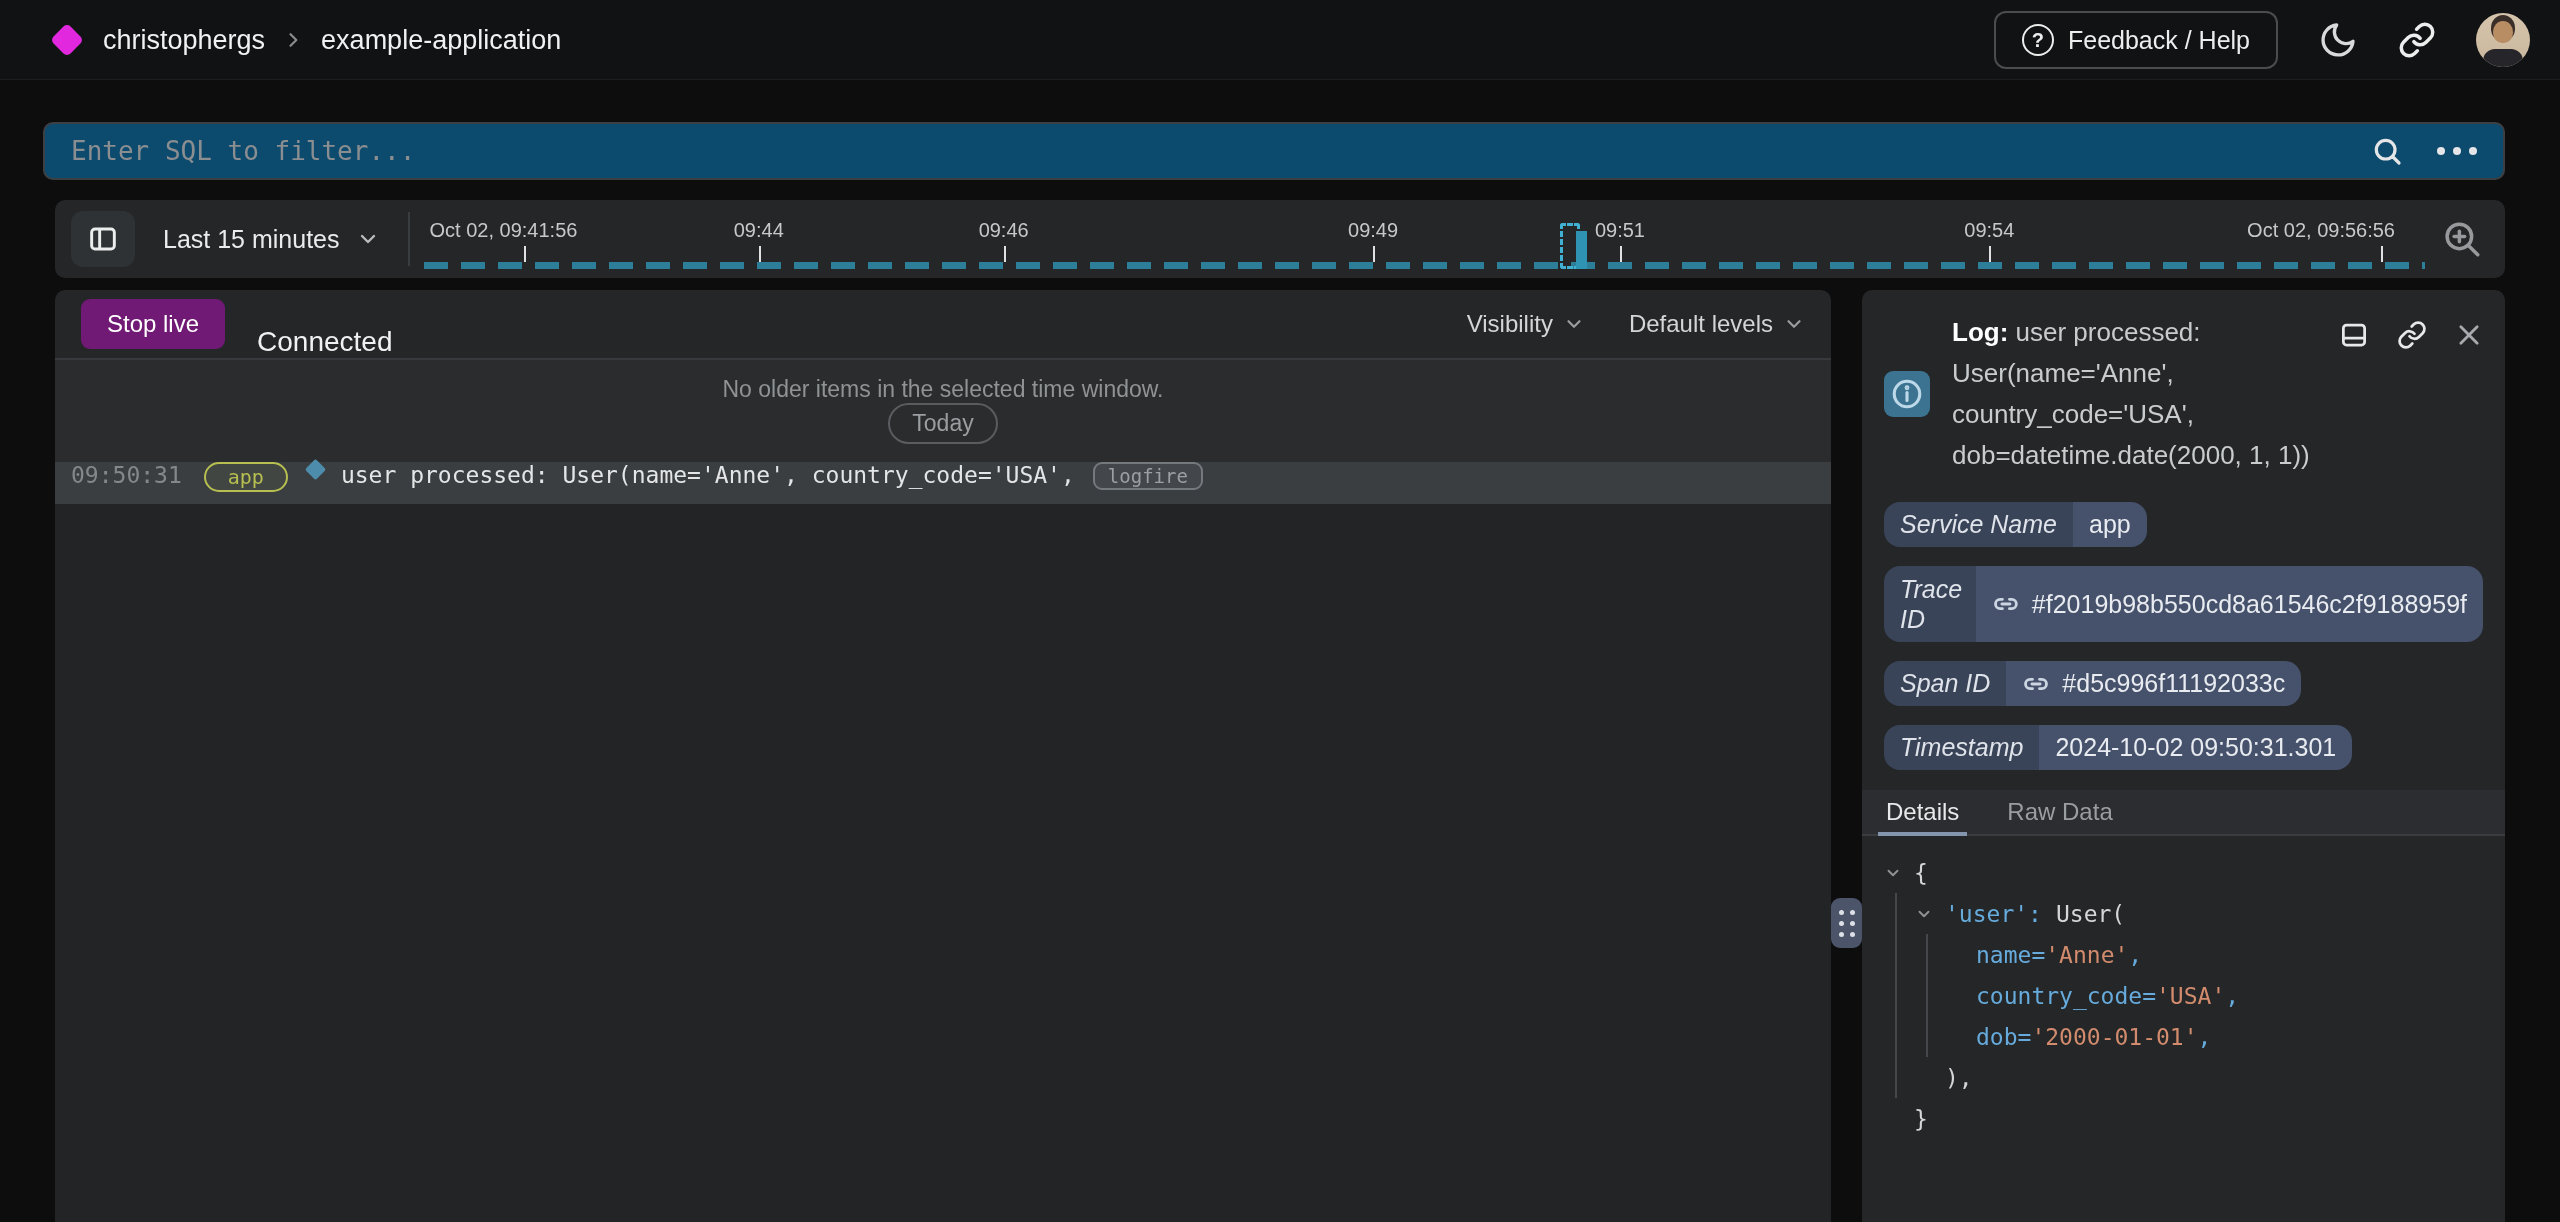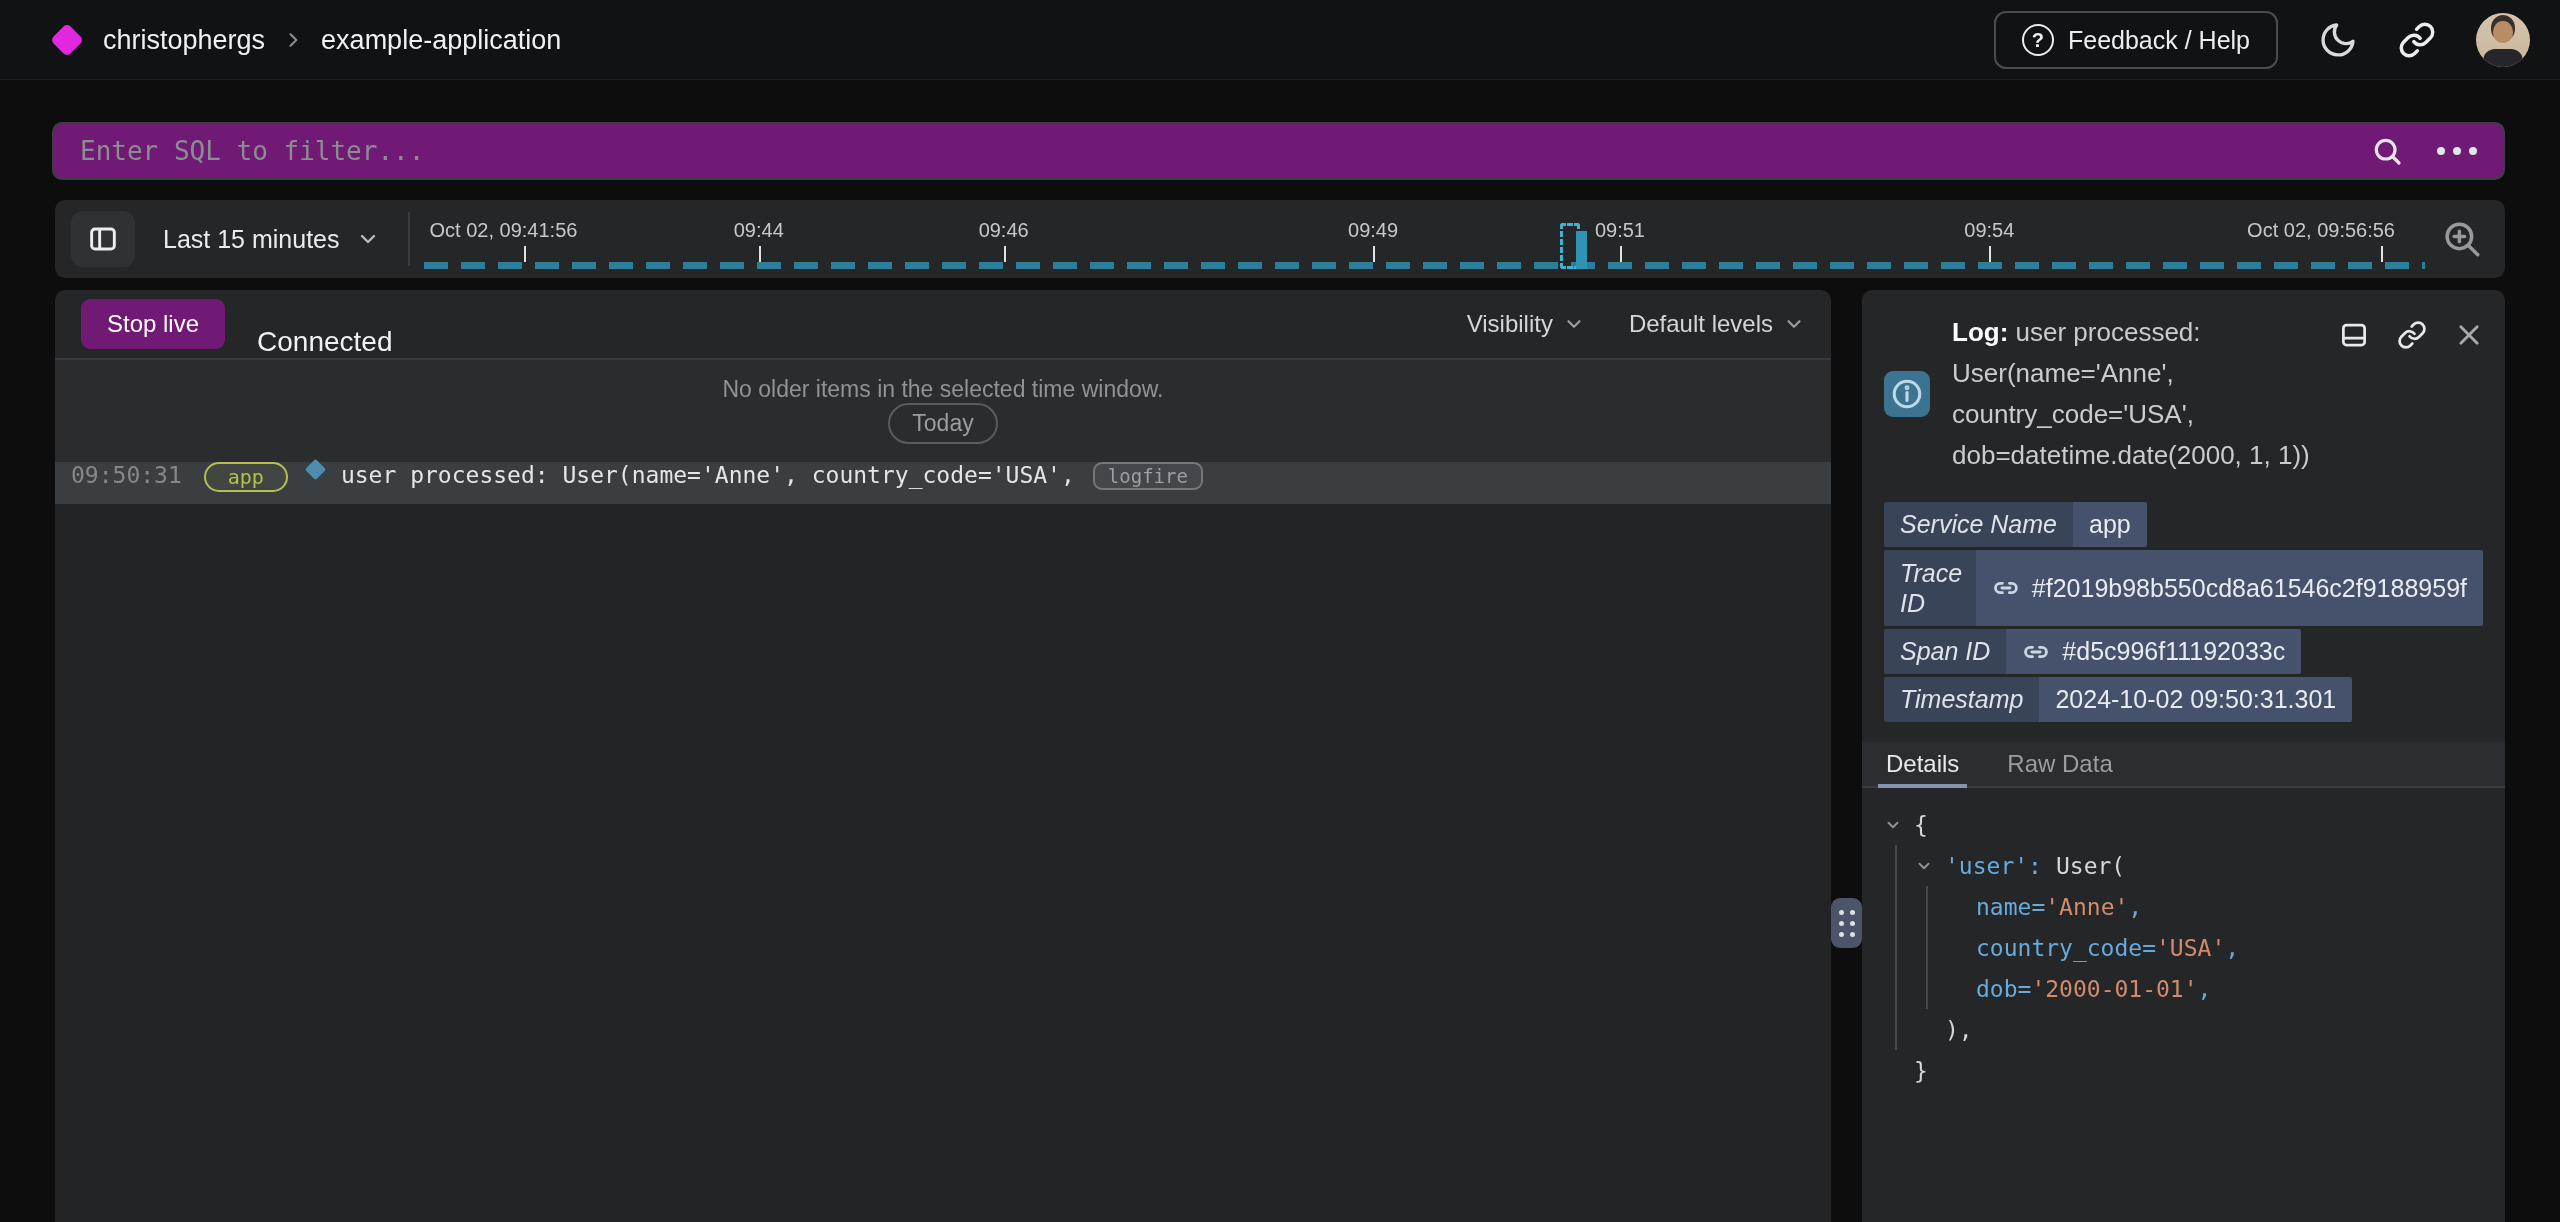--- a/index.html
+++ b/index.html
@@ -23,21 +23,21 @@
   .nav-item.active::after { content:""; position:absolute; left:-10px; right:-10px; bottom:0; height:5px; background:#e9eaeb; }
   .header-right { position:absolute; right:30px; top:0; height:80px; display:flex; align-items:center; gap:40px; }
   .feedback-btn { display:flex; align-items:center; gap:14px; height:58px; padding:0 26px; border:2px solid #4a4d50; border-radius:12px; font-size:25px; color:#eceded; background:transparent; cursor:pointer; }
   .qmark { width:32px; height:32px; border:2.5px solid #eceded; border-radius:50%; display:flex; align-items:center; justify-content:center; font-size:20px; font-weight:bold; }
   .icon-btn { background:none; border:none; cursor:pointer; }
   .avatar { width:54px; height:54px; border-radius:50%; background:linear-gradient(#d5c4ac,#c9b69c); position:relative; overflow:hidden; }
   .avatar::before { content:""; position:absolute; left:50%; top:8px; transform:translateX(-50%); width:20px; height:22px; border-radius:50% 50% 45% 45%; background:#b98d63; box-shadow:0 -4px 0 2px #3a2f28; }
   .avatar::after { content:""; position:absolute; left:50%; bottom:-6px; transform:translateX(-50%); width:40px; height:24px; border-radius:12px 12px 0 0; background:#26262a; }
 
   
-  .sql-bar { position:absolute; left:52px; right:55px; top:122px; height:58px; background:#701a75; border:2px solid #3d4043; border-radius:10px; display:flex; align-items:center; padding:0 26px; }
+  .sql-bar { position:absolute; left:43px; right:55px; top:122px; height:58px; background:#0c4a6e; border:2px solid #3d4043; border-radius:10px; display:flex; align-items:center; padding:0 26px; }
   .sql-input { flex:1; background:transparent; border:none; outline:none; color:#e6e7e8; font-family:"DejaVu Sans Mono", monospace; font-size:26px; }
   .sql-input::placeholder { color:#8b8e91; }
   .dots { display:flex; gap:8px; margin-left:34px; cursor:pointer; }
   .dots i { width:8px; height:8px; border-radius:50%; background:#e4e5e6; }
 
   
   .timebar { position:absolute; left:55px; right:55px; top:200px; height:78px; background:#242628; border-radius:10px; display:flex; align-items:center; }
   .tb-toggle { margin-left:16px; width:64px; height:56px; background:#2f3234; border:none; border-radius:12px; display:flex; align-items:center; justify-content:center; cursor:pointer; }
   .tb-range { display:flex; align-items:center; gap:16px; margin-left:28px; font-size:25px; color:#eaebec; cursor:pointer; }
   .tb-divider { width:2px; height:54px; background:#3a3d40; margin:0 14px 0 28px; }
@@ -77,21 +77,21 @@
 
   
   .detail-panel { position:absolute; left:1862px; right:55px; top:290px; bottom:0; background:#242628; border-radius:10px 10px 0 0; padding:0 22px; overflow:hidden; }
   .detail-head { display:flex; align-items:flex-start; padding-top:22px; }
   .info-chip { flex:none; width:46px; height:46px; border-radius:9px; background:#3b7391; display:flex; align-items:center; justify-content:center; align-self:center; }
   .detail-title { margin-left:22px; width:470px; font-size:26px; line-height:41px; color:#c9ccce; }
   .detail-title b { color:#ffffff; }
   .detail-icons { margin-left:auto; display:flex; align-items:center; gap:28px; padding-top:8px; }
 
   .attrs { margin-top:26px; }
-  .attr { display:flex; align-items:stretch; border-radius:2px; overflow:hidden; margin-bottom:3px; width:max-content; max-width:100%; font-size:25px; }
+  .attr { display:flex; align-items:stretch; border-radius:16px; overflow:hidden; margin-bottom:19px; width:max-content; max-width:100%; font-size:25px; }
   .attr-label { background:#3a4458; color:#dfe3ea; font-style:italic; padding:8px 16px; display:flex; align-items:center; }
   .attr-value { background:#46526c; color:#e8ebf0; padding:8px 16px; display:flex; align-items:center; gap:12px; white-space:nowrap; overflow:hidden; }
   .attr-trace { width:100%; }
   .attr-trace .attr-label { width:92px; line-height:30px; }
 
   .tabbar { display:flex; gap:48px; background:#2b2d30; margin:20px -22px 0; padding:0 24px; border-bottom:2px solid #3a3d40; height:46px; align-items:center; }
   .tab { position:relative; height:100%; display:flex; align-items:center; font-size:24px; color:#9b9ea1; cursor:pointer; }
   .tab.active { color:#e8e9ea; }
   .tab.active::after { content:""; position:absolute; left:-8px; right:-8px; bottom:-2px; height:4px; background:#8396ad; }
 

